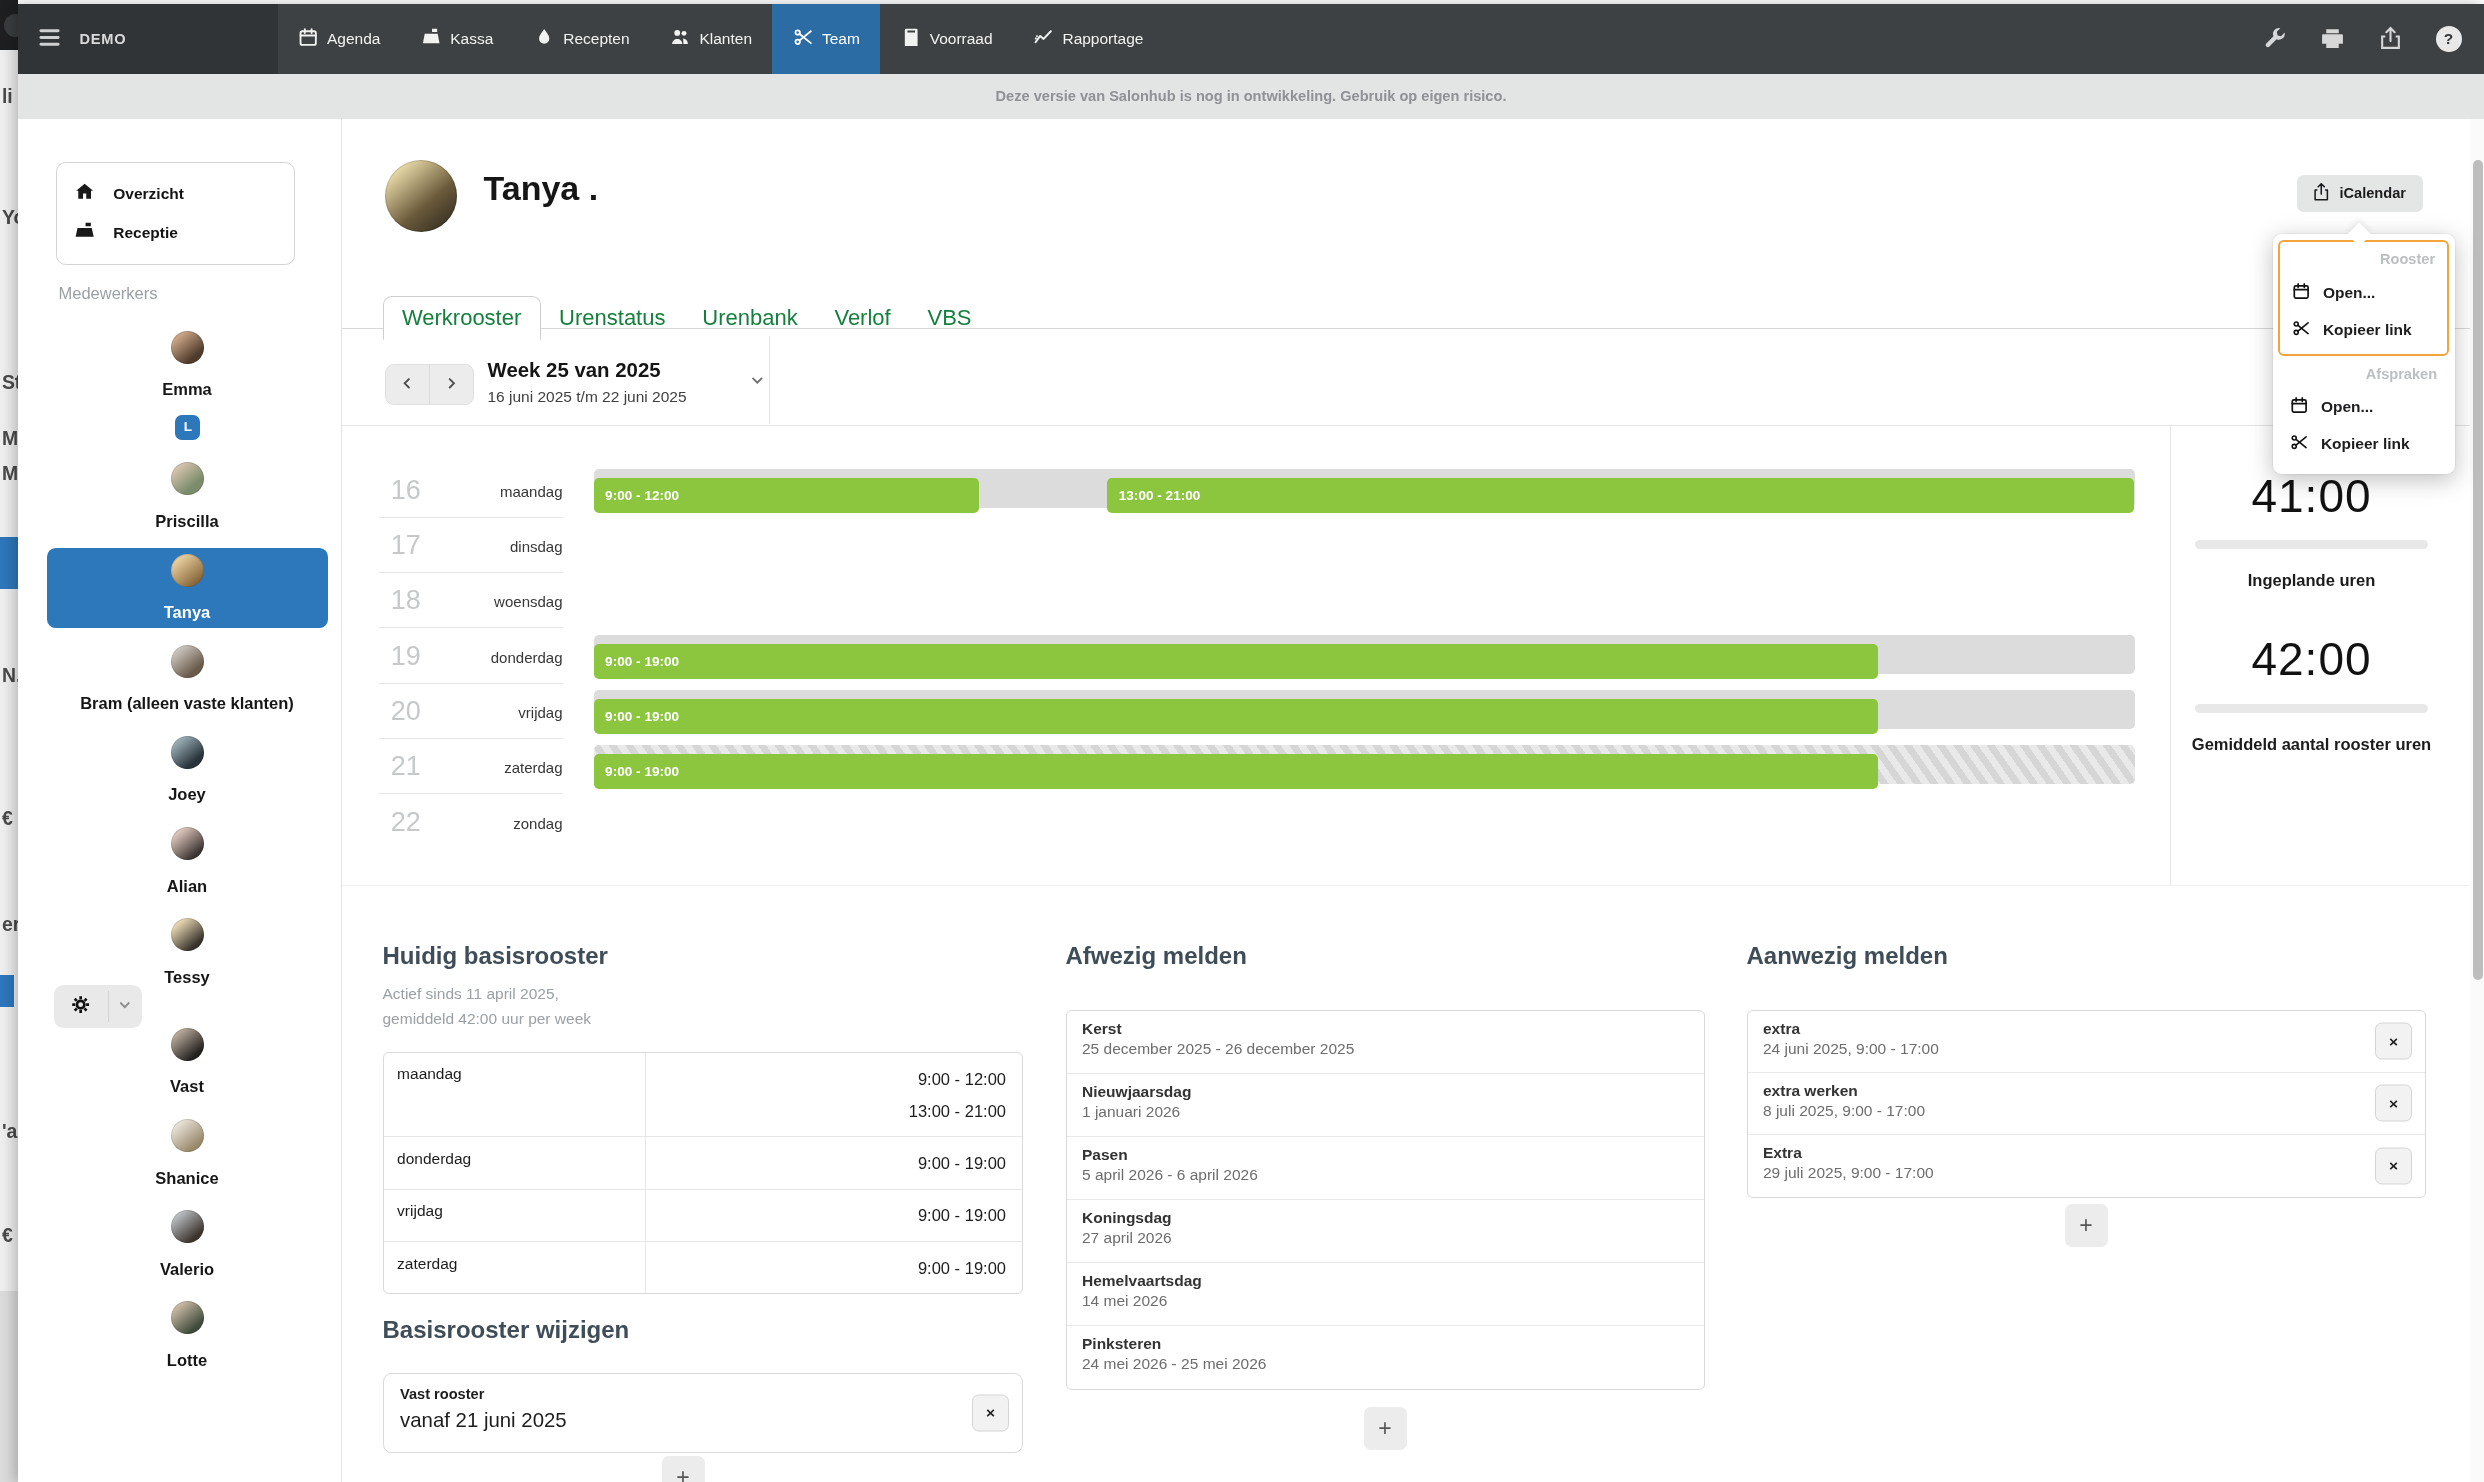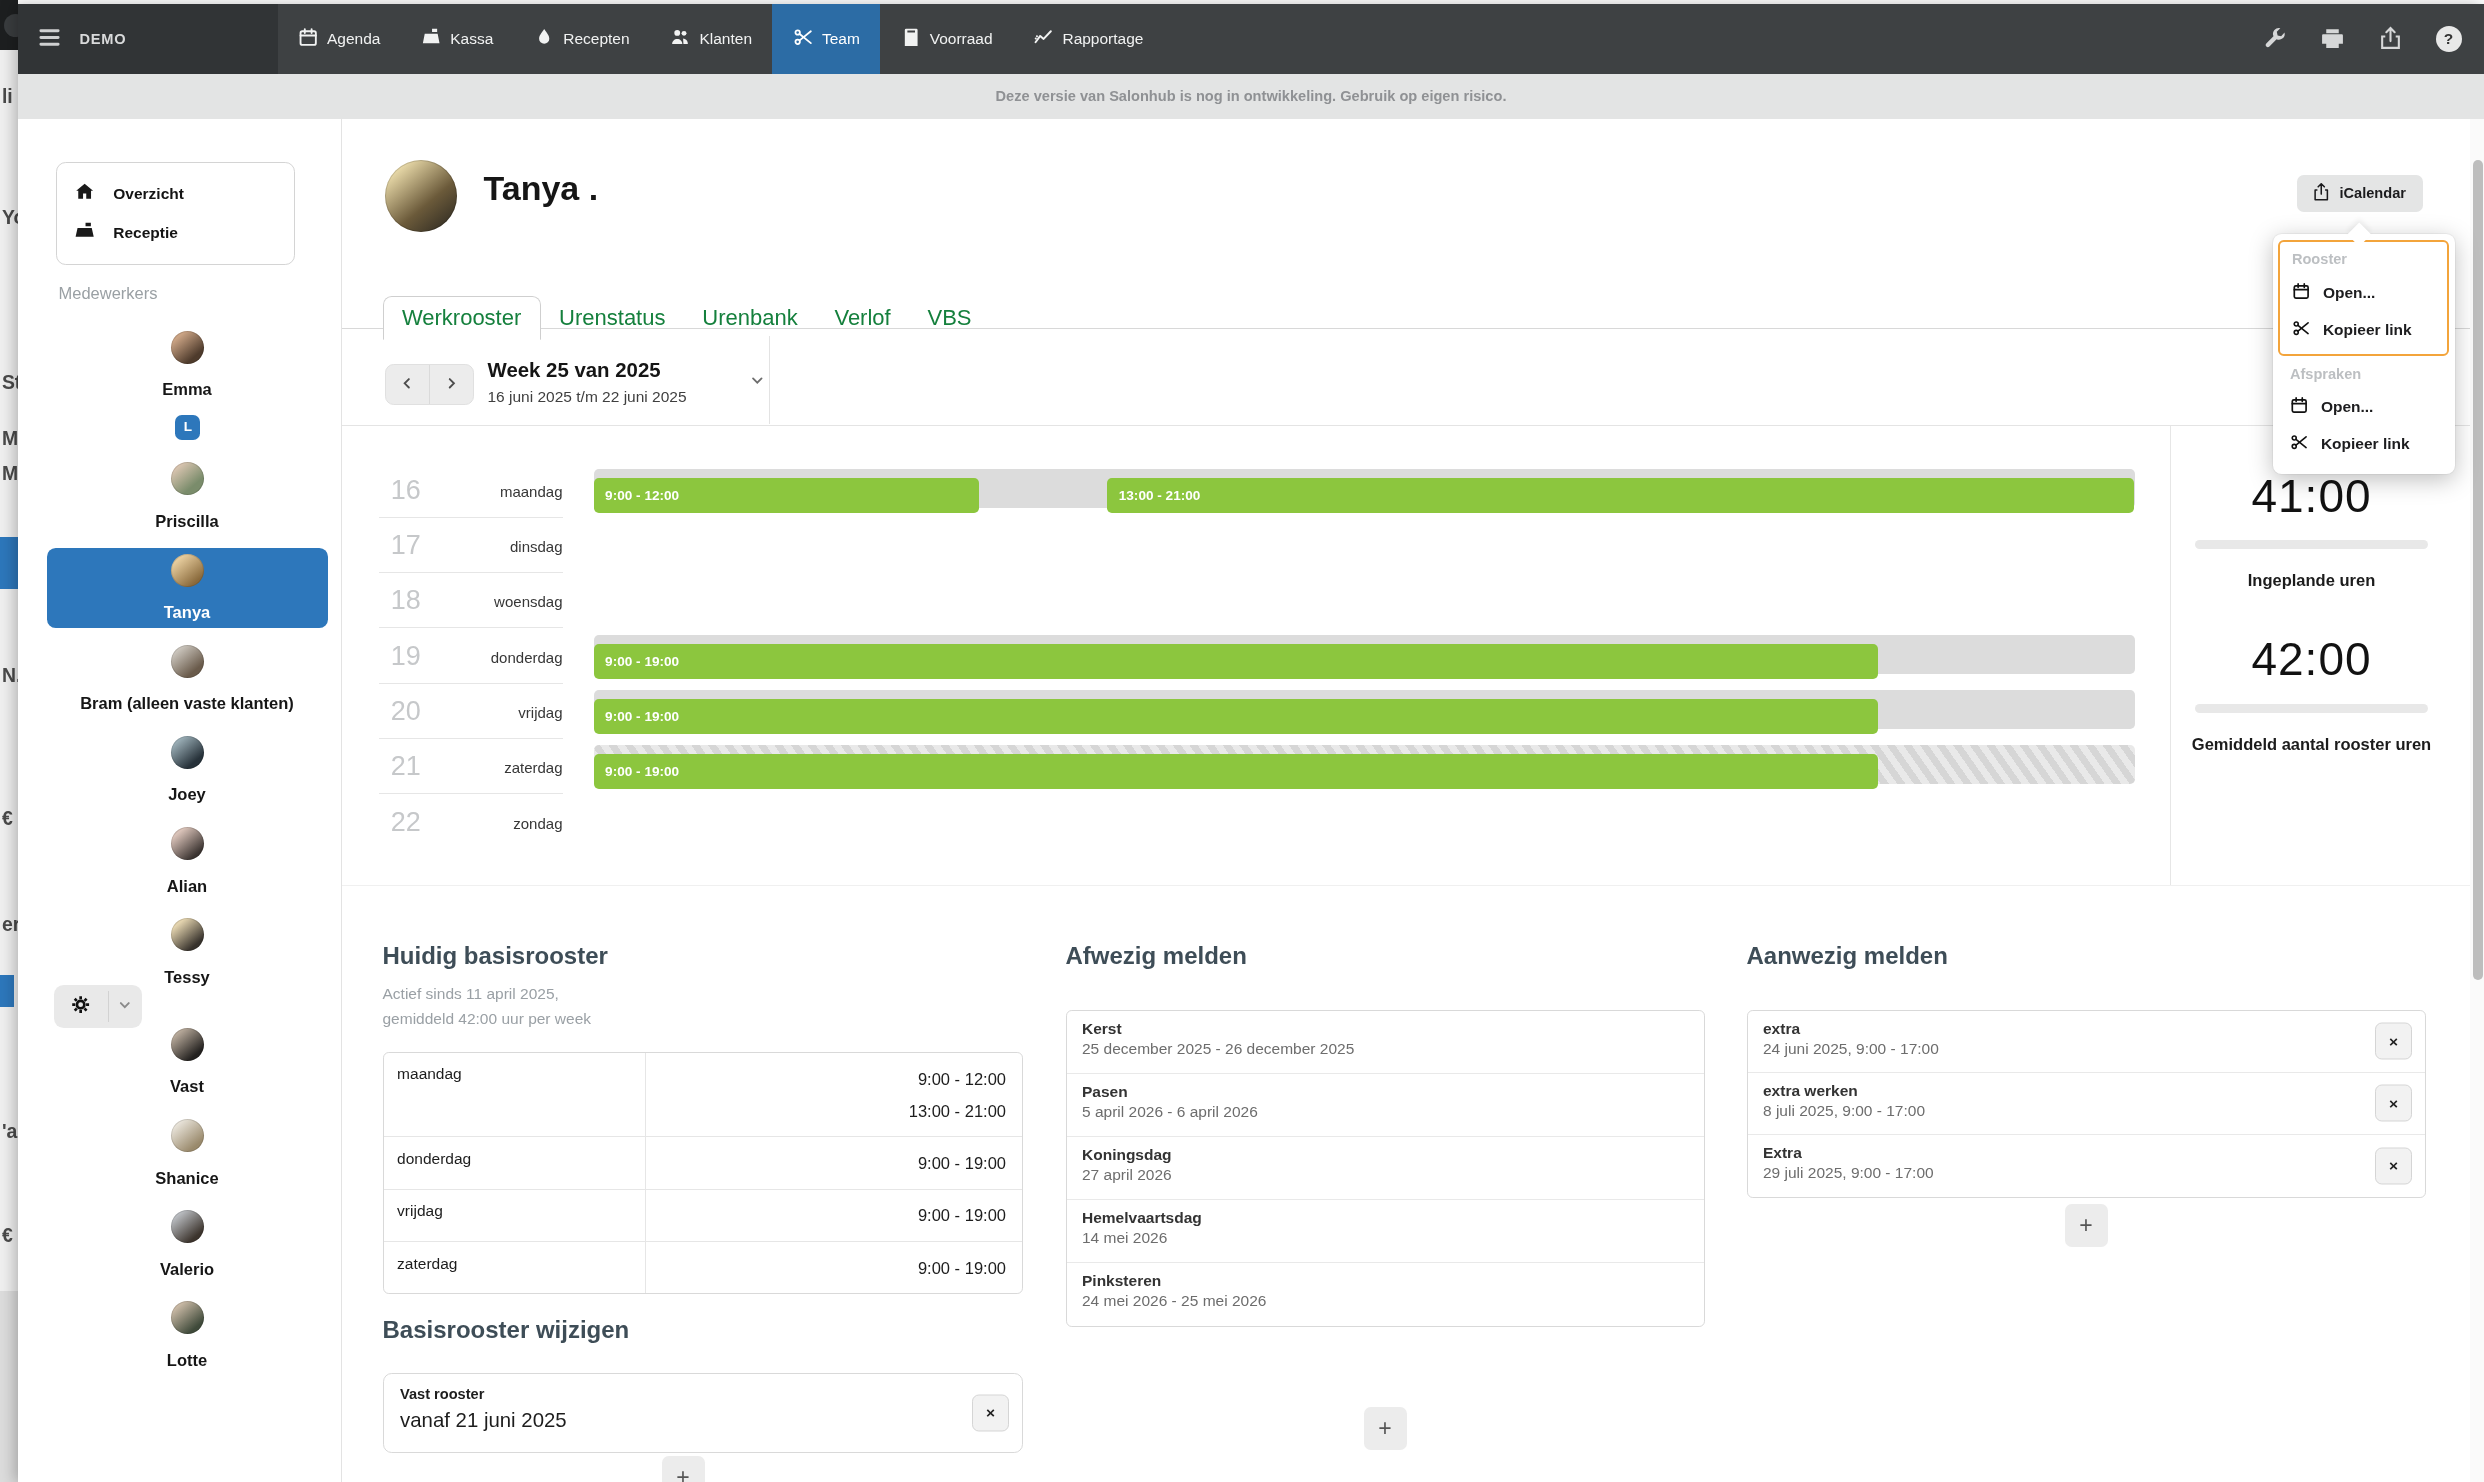--- a/index.html
+++ b/index.html
@@ -102,21 +102,21 @@
 
   
   .stats { position:absolute; left:1850px; top:307px; width:240px; }
   .stat-value { text-align:center; font-size:46px; color:#121212; letter-spacing:1px; }
   .stat-divider { height:8.7px; border-radius:4.9px; background:#e8e8e8; margin:17.5px 3.9px 19.4px; }
   .stat-label { text-align:center; font-size:16.5px; font-weight:bold; color:#1c1c1c; line-height:25px; }
   .stat1 { margin-top:43px; }
   .stat2 { margin-top:39px; }
 
   
-  .popover { position:absolute; left:1931px; top:115px; width:182px; background:#fff; border-radius:8.7px; box-shadow:0 5.8px 23px rgba(0,0,0,.25), 0 0 0 1px rgba(0,0,0,.04); z-index:20; padding:5.8px; }
+  .popover { position:absolute; left:1931px; top:115px; width:182px; background:#fff; border-radius:8.7px; box-shadow:0 5.8px 23px rgba(0,0,0,.25), 0 0 0 1px rgba(0,0,0,.04); z-index:20; padding:5.8px;text-align:right; }
   .popover::before { content:""; position:absolute; left:78px; top:-7.8px; width:16.5px; height:16.5px; background:#fff; transform:rotate(45deg); box-shadow:-2.9px -2.9px 5.8px rgba(0,0,0,.06); }
   .pop-group { padding:9.7px 11.6px 12.6px; }
   .pop-group.highlight { border:2.9px solid #f3a43b; border-radius:5.8px; }
   .pop-title { font-size:14.6px; font-weight:bold; color:#bcbfc2; }
   .pop-item { display:flex; align-items:center; gap:12.6px; margin-top:14.6px; font-size:15.5px; font-weight:bold; color:#1d1d1f; cursor:pointer; }
   .pop-item svg { width:18.4px; height:18.4px; }
 
   
   .sec-h { position:absolute; font-size:24px; font-weight:bold; color:#3e4d57; }
   .sub { position:absolute; font-size:15.5px; color:#9aa0a5; }
@@ -534,20 +534,24 @@
           <span>+</span>
         </button>
 
       <h2 class="sec-h" style="left:724px; top:823px;">Afwezig melden</h2>
       <div class="card" style="left:724px; top:891px; width:639px;" id="afwezig-list">
           <div class="item-row" style="height: 63px;">
             <div class="item-name">Kerst</div>
             <div class="item-date">25 december 2025 - 26 december 2025</div>
           </div>
           <div class="item-row" style="height: 63px;">
+            <div class="item-name">Nieuwjaarsdag</div>
+            <div class="item-date">1 januari 2026</div>
+          </div>
+          <div class="item-row" style="height: 63px;">
             <div class="item-name">Pasen</div>
             <div class="item-date">5 april 2026 - 6 april 2026</div>
           </div>
           <div class="item-row" style="height: 63px;">
             <div class="item-name">Koningsdag</div>
             <div class="item-date">27 april 2026</div>
           </div>
           <div class="item-row" style="height: 63px;">
             <div class="item-name">Hemelvaartsdag</div>
             <div class="item-date">14 mei 2026</div>

